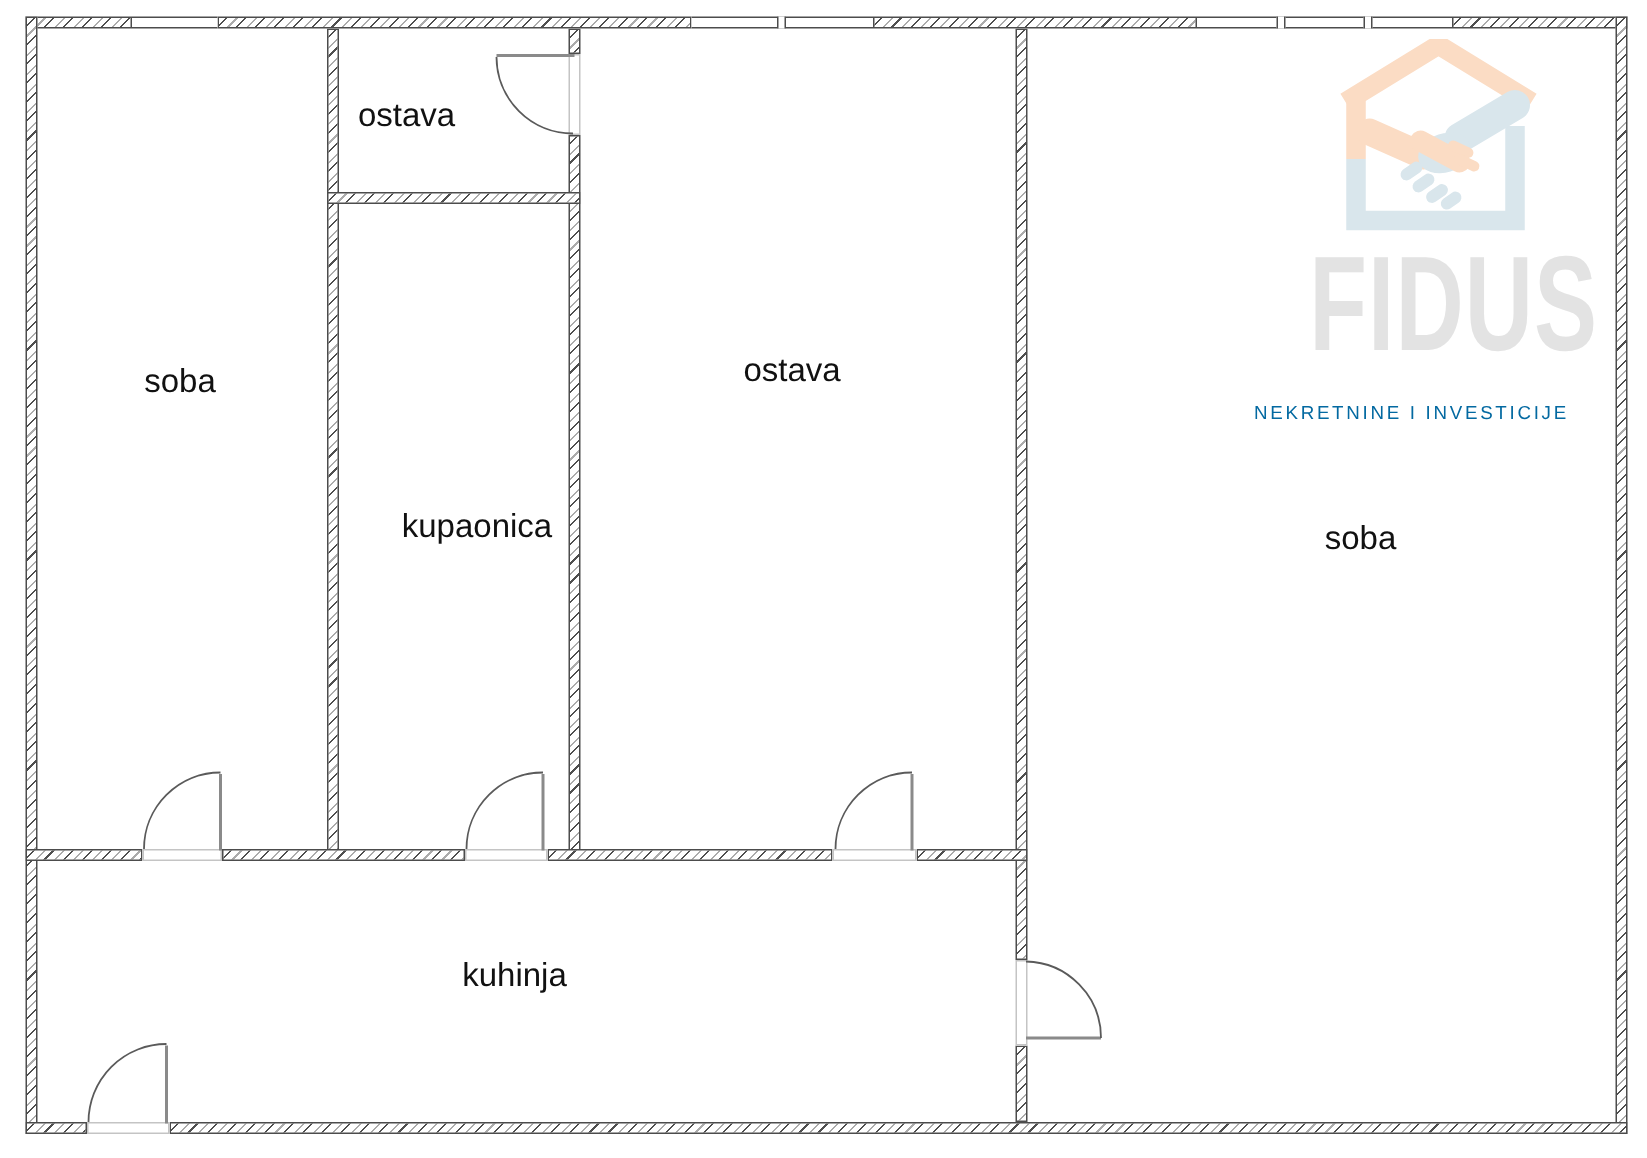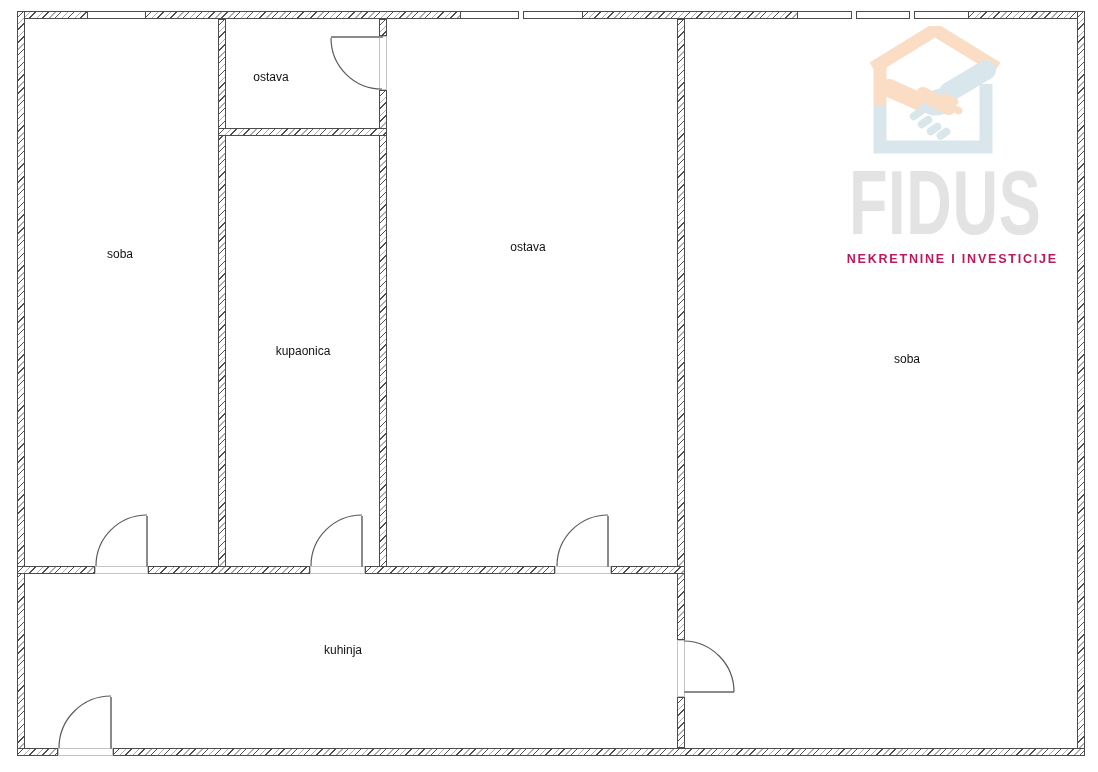--- a/index.html
+++ b/index.html
@@ -28,37 +28,37 @@
     border-left:1px solid #4c4c4c;border-right:1px solid #4c4c4c;z-index:5;
   }
   
   .opening{
     position:absolute;box-sizing:border-box;background:#fff;
     border:1px solid #c4c4c4;z-index:4;
   }
   
   .room-label{
     position:absolute;transform:translate(-50%,-50%);
-    font-size:12px;color:#111;white-space:nowrap;z-index:6;
+    font-size:22px;color:#111;white-space:nowrap;z-index:6;
   }
   
   #door-layer{position:absolute;left:0;top:0;z-index:5;}
   .door-arc{fill:none;stroke:#5a5a5a;stroke-width:1.2;}
   .door-leaf{stroke:#8a8a8a;stroke-width:2;}
   
-  #watermark{position:absolute;left:812px;top:26px;width:246px;z-index:1;text-align:right;}
+  #watermark{position:absolute;left:836px;top:26px;width:246px;z-index:1;text-align:left;}
   #wm-icon{display:block;margin:0 auto;}
   #wm-brand{
     font-weight:800;font-size:90px;line-height:70px;color:#e3e3e3;
     letter-spacing:1px;transform:scaleX(0.70);transform-origin:50% 50%;
     margin-top:8px;white-space:nowrap;
   }
   #wm-tagline{
-    margin-top:14px;font-weight:700;font-size:12.5px;letter-spacing:1.8px;
-    color:#be185d;white-space:nowrap;
+    margin-top:30px;font-weight:400;font-size:12.5px;letter-spacing:1.8px;
+    color:#0369a1;white-space:nowrap;
   }
 </style>
 </head>
 <body>
 
 <div id="stage">
 
   <div id="watermark">
     <svg id="wm-icon" width="140" height="134" viewBox="0 0 140 134">
 
@@ -147,18 +147,18 @@
       <path class="door-arc" d="M 684 641 A 51 51 0 0 1 734 692"></path>
     </g>
     <g>
       <line class="door-leaf" x1="111" y1="697" x2="111" y2="749"></line>
       <path class="door-arc" d="M 59 748 A 52 52 0 0 1 111 696"></path>
     </g>
   </svg>
 
   <div class="room-label" style="left:120px;top:254px">soba</div>
   <div class="room-label" style="left:271px;top:77px">ostava</div>
-  <div class="room-label" style="left:303px;top:351px">kupaonica</div>
+  <div class="room-label" style="left:318px;top:351px">kupaonica</div>
   <div class="room-label" style="left:528px;top:247px">ostava</div>
   <div class="room-label" style="left:907px;top:359px">soba</div>
   <div class="room-label" style="left:343px;top:650px">kuhinja</div>
 
 </div>
 
 </body></html>

